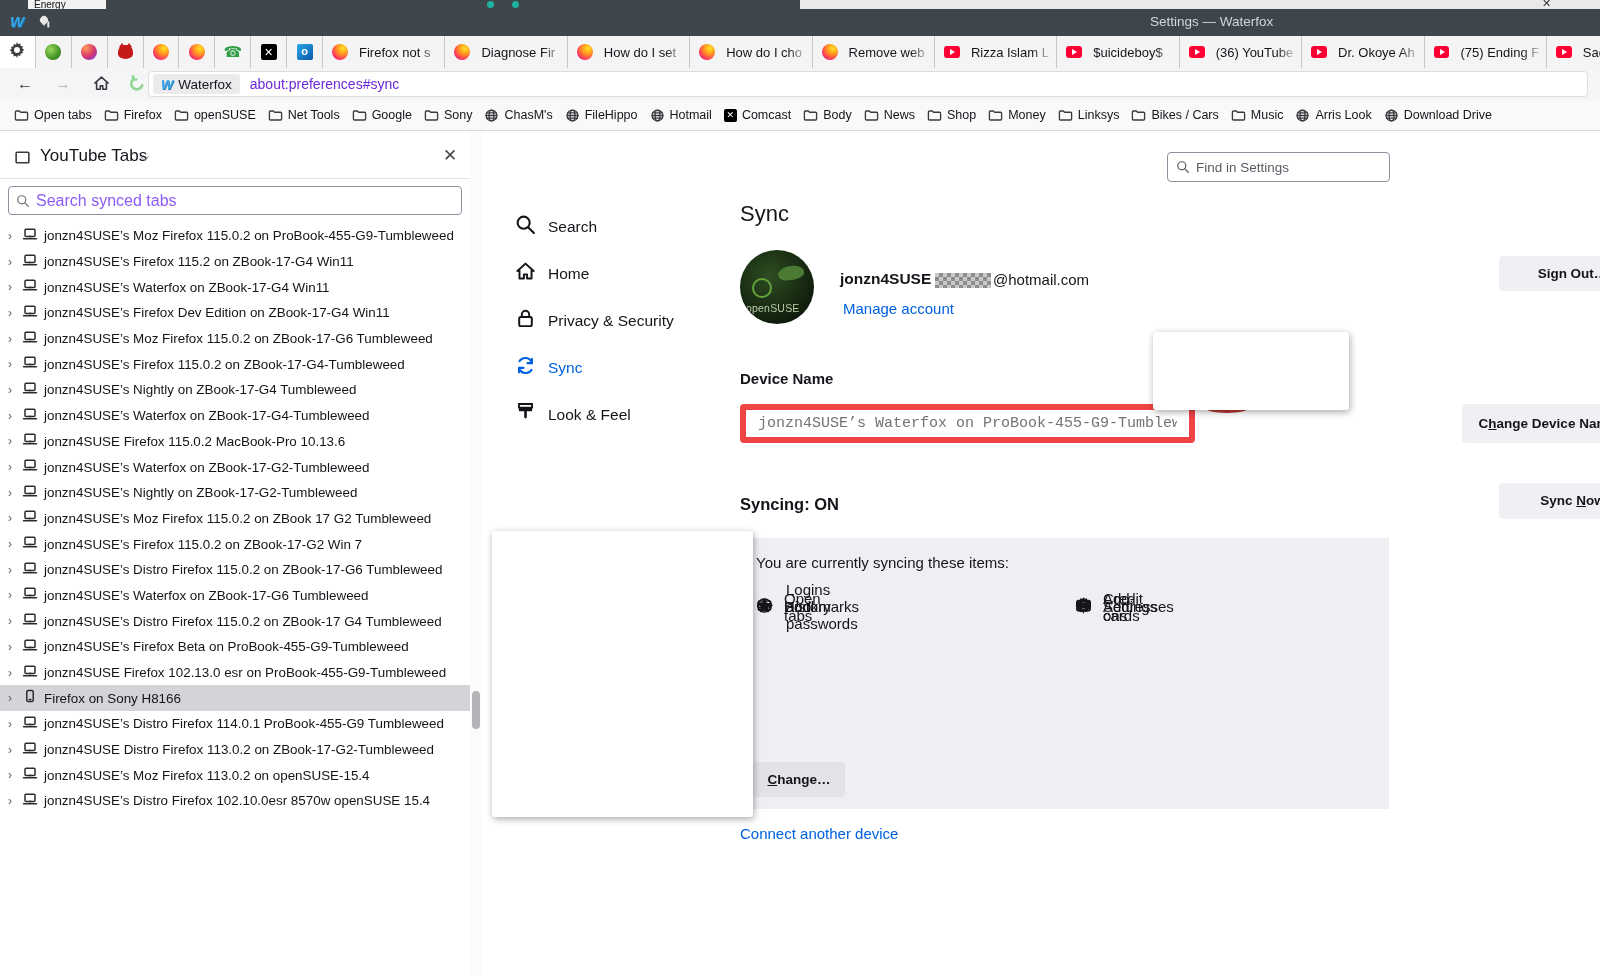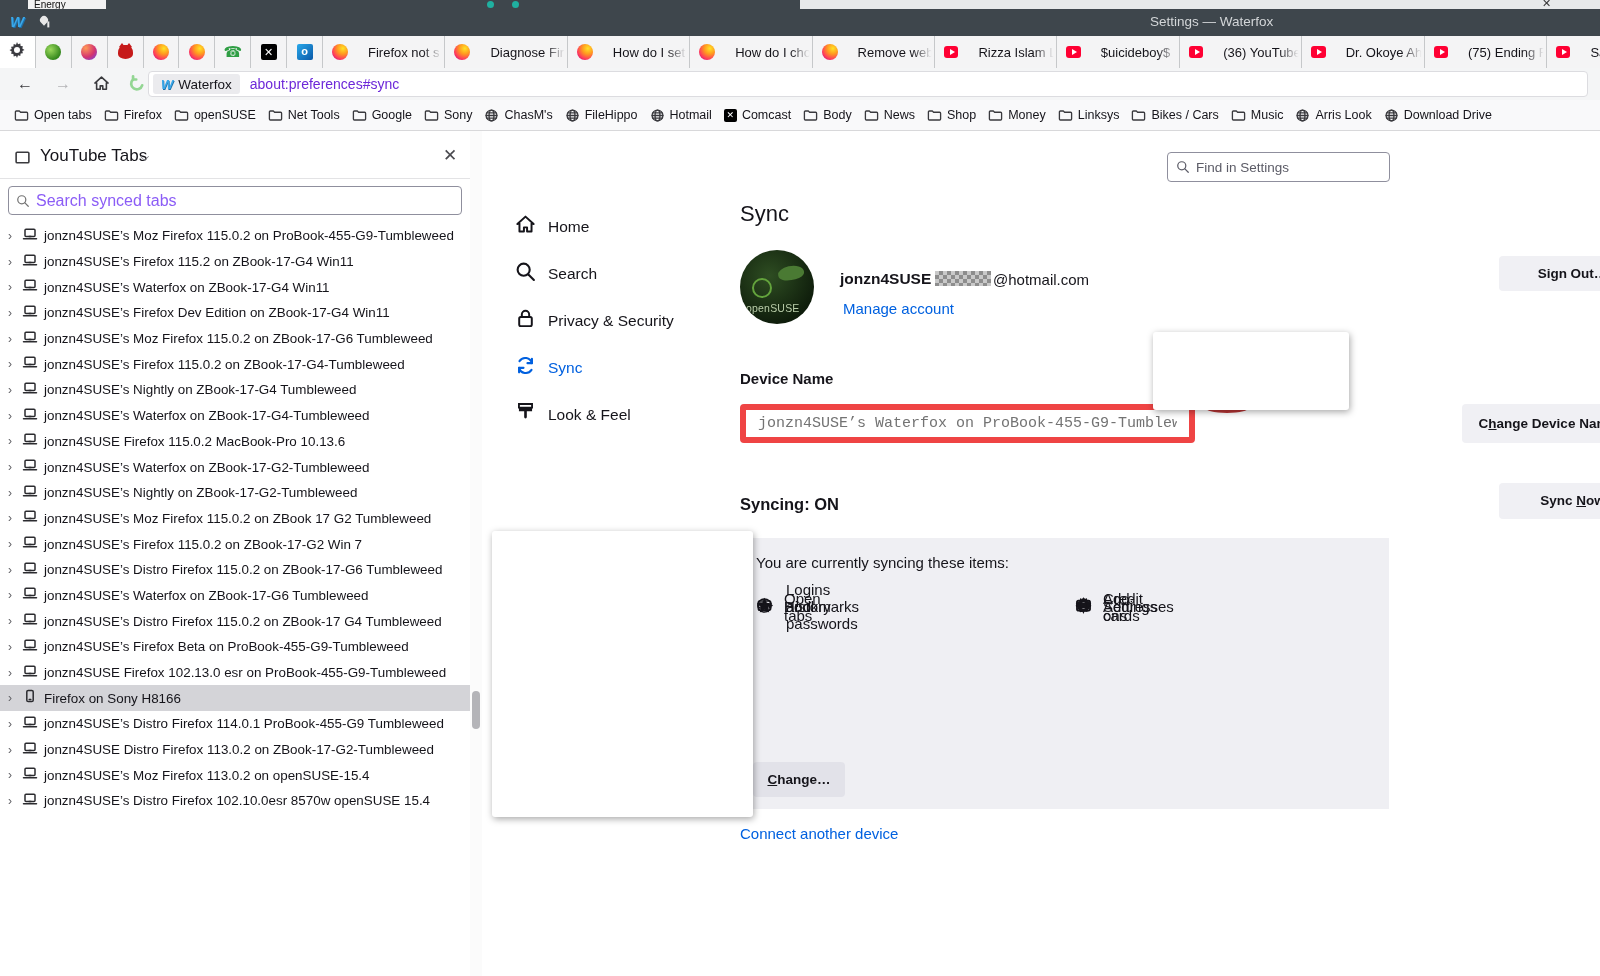--- a/index.html
+++ b/index.html
@@ -19,21 +19,21 @@
   #titlebar .pin{position:absolute;left:40px;top:7px;width:8px;height:8px;background:#e8e8e8;
     border-radius:50% 50% 50% 0;transform:rotate(-45deg)}
   #titlebar .pin:after{content:"";position:absolute;left:3px;top:7px;width:1.5px;height:6px;background:#e8e8e8;transform:rotate(45deg)}
   #titlebar .wtitle{position:absolute;left:1150px;top:5px;font-size:13.5px;color:#d3d6d8}
   
   #tabbar{left:0;top:36px;width:1600px;height:32px;background:#3e464c;display:flex}
   .ptab{width:34.9px;height:32px;background:#f4f4f5;border-right:1px solid #c6c8ca;
     display:flex;align-items:center;justify-content:center;flex:none}
   .ptab.active{background:#ffffff}
   .tab{width:112.4px;height:32px;background:#f4f4f5;border-right:1px solid #c6c8ca;display:flex;
-    align-items:center;gap:20px;padding-left:9px;flex:none;overflow:hidden}
+    align-items:center;gap:11px;padding-left:9px;flex:none;overflow:hidden}
   .tab .lbl{font-size:13px;white-space:nowrap;overflow:hidden;width:86px;
     -webkit-mask-image:linear-gradient(to right,#000 72%,transparent 97%);
     mask-image:linear-gradient(to right,#000 72%,transparent 97%)}
   .fav{width:16px;height:16px;flex:none;border-radius:50%}
   .fav-firefox{background:radial-gradient(circle at 68% 28%,#ffe226,#ff9a1f 35%,#ff3b5c 68%,#b5007f 95%)}
   .fav-youtube{width:16px;height:12px;border-radius:3px;background:#f03;position:relative}
   .fav-youtube:after{content:"";position:absolute;left:6px;top:3.2px;border-left:5px solid #fff;
     border-top:3px solid transparent;border-bottom:3px solid transparent}
   .pfav-opensuse{width:16px;height:16px;border-radius:50%;background:radial-gradient(circle at 35% 35%,#9bd95c,#35881d 70%)}
   .pfav-focus{width:16px;height:16px;border-radius:50%;background:radial-gradient(circle at 30% 25%,#ff9a57,#d4356f 55%,#7542e5 95%)}
@@ -100,21 +100,21 @@
   
   #pane{position:absolute;left:257px;top:0;width:660px;height:845px}
   #synch1{position:absolute;left:1px;top:70px;font-size:22px;font-weight:400}
   #avatar{position:absolute;left:1px;top:119px;width:74px;height:74px;border-radius:50%;
     background:radial-gradient(circle at 40% 35%,#2e4d22,#0e1c0b 75%);overflow:hidden}
   #avatar .gecko{position:absolute;left:38px;top:16px;width:26px;height:14px;background:#4a7a33;
     border-radius:60% 70% 50% 60%;transform:rotate(-12deg)}
   #avatar .spiral{position:absolute;left:12px;top:28px;width:16px;height:16px;border:2.5px solid #63a33c;border-radius:50%}
   #avatar .txt{position:absolute;left:6px;top:52px;font-size:10.5px;color:#b9cda9;letter-spacing:.2px}
   #acctname{position:absolute;left:101px;top:139px;font-size:15.5px;font-weight:bold}
-  #acctemail{position:absolute;left:196px;top:140px;font-size:15px;display:flex;align-items:flex-start}
+  #acctemail{position:absolute;left:196px;top:140px;font-size:15px;display:flex;align-items:flex-end}
   .pixels{display:inline-block;width:56px;height:15px;margin-right:2px;
     background:conic-gradient(#8d8d8d 90deg,#c9c9c9 90deg 180deg,#8d8d8d 180deg 270deg,#c9c9c9 270deg);
     background-size:8px 8px}
   #managelink{position:absolute;left:104px;top:169px;font-size:15px;color:#0061e0}
   .btn{position:absolute;background:#f0f0f4;border:none;border-radius:4px;font-size:13.5px;font-weight:600;
     color:#15141a;text-align:center;font-family:inherit}
   #signout{left:760px;top:125px;width:147px;height:35px;line-height:35px}
   #devlabel{position:absolute;left:1px;top:239px;font-size:15px;font-weight:bold}
   #devinput{position:absolute;left:1px;top:273px;width:455px;height:39px;border:6px solid #ef4444;border-radius:4px;
     box-sizing:border-box;font-size:15px;color:#737373;padding:0 12px;font-family:Liberation Mono, monospace;background:#fff}
@@ -704,36 +704,36 @@
   <div id="main" class="abs">
     <div id="findbox">
       <svg class="ic" width="14" height="14" viewBox="0 0 16 16" style="color:#5b5b66">
           <circle cx="6.6" cy="6.6" r="4.6"></circle>
           <path d="M10.2 10.2L14 14"></path>
         </svg>
       <span class="ph">Find in Settings</span>
     </div>
 
     <div id="setnav">
-        <div class="snav t-home">
-
-    <span><svg class="ic" width="21" height="21" viewBox="0 0 16 16" style="stroke-width:1.5">
-              <path d="M1.8 7.6L8 2l6.2 5.6M3.4 7v6.4h3.4v-3.2h2.4v3.2h3.4V7"></path>
-            </svg></span>
-
-    <span class="lbl">Home</span>
-  </div>
         <div class="snav t-search">
 
     <span><svg class="ic" width="21" height="21" viewBox="0 0 16 16" style="stroke-width:1.6">
               <circle cx="6.6" cy="6.6" r="4.6"></circle>
               <path d="M10.2 10.2L14.4 14.4"></path>
             </svg></span>
 
     <span class="lbl">Search</span>
+  </div>
+        <div class="snav t-home">
+
+    <span><svg class="ic" width="21" height="21" viewBox="0 0 16 16" style="stroke-width:1.5">
+              <path d="M1.8 7.6L8 2l6.2 5.6M3.4 7v6.4h3.4v-3.2h2.4v3.2h3.4V7"></path>
+            </svg></span>
+
+    <span class="lbl">Home</span>
   </div>
         <div class="snav t-lock">
 
     <span><svg class="ic" width="21" height="21" viewBox="0 0 16 16" style="stroke-width:1.5">
               <rect x="3.2" y="6.8" width="9.6" height="7" rx="1.2"></rect>
               <path d="M5.2 6.8V4.9a2.8 2.8 0 015.6 0v1.9"></path>
             </svg></span>
 
     <span class="lbl">Privacy &amp; Security</span>
   </div>

